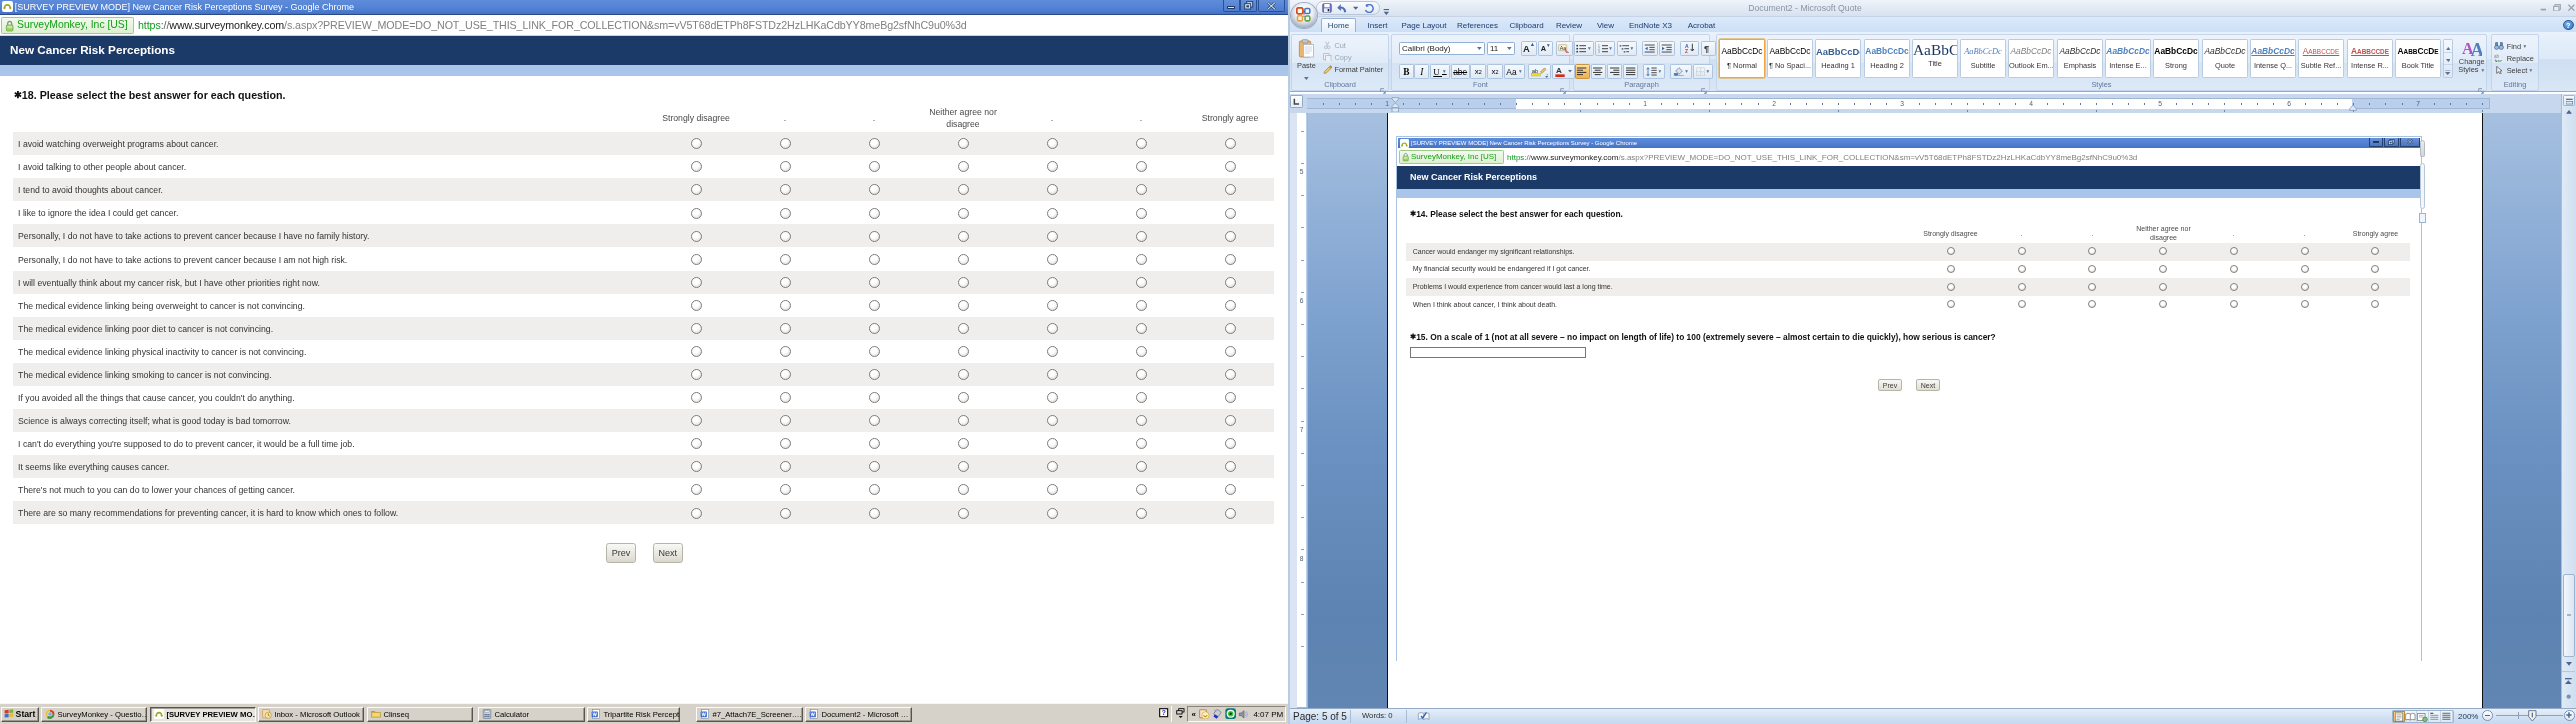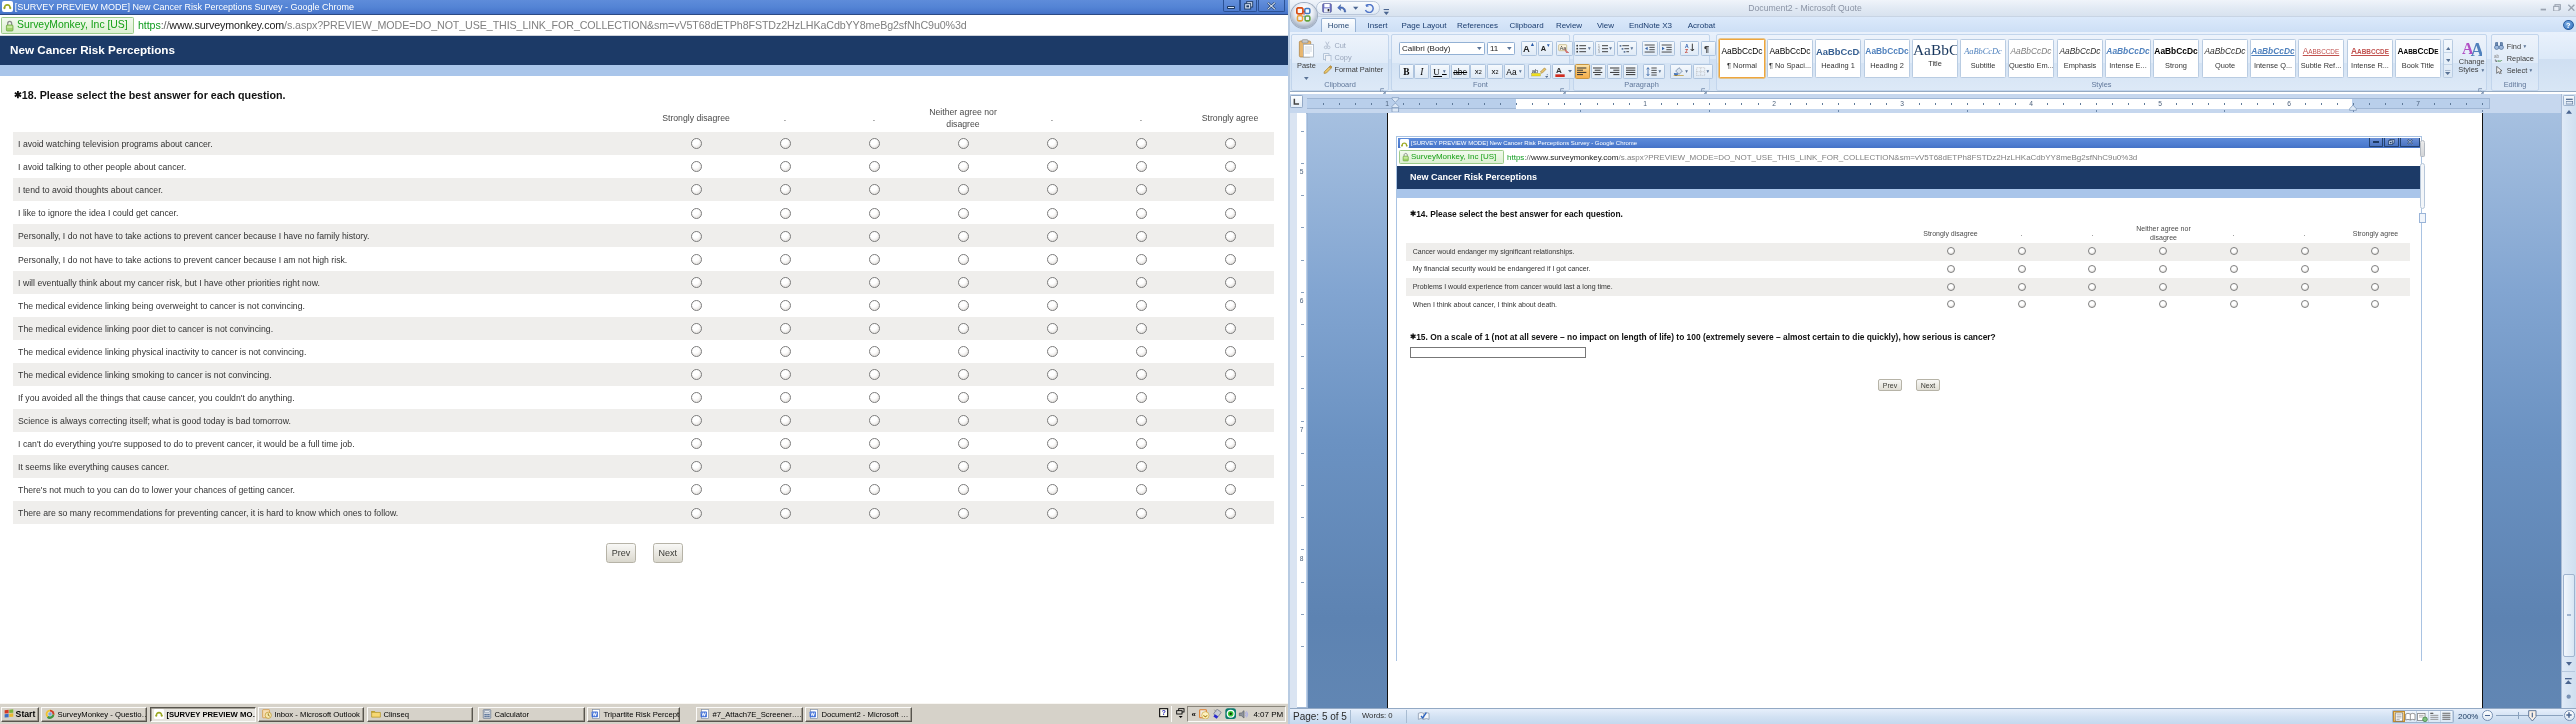--- a/index.html
+++ b/index.html
@@ -89,21 +89,21 @@
 <div class="abs navytxt">New Cancer Risk Perceptions</div>
 <div class="abs bluestrip"></div>
 <div class="abs qtitle"><span style="font-size:9.4px;position:relative;top:-0.7px">✱</span>18. Please select the best answer for each question.</div>
 <div class="abs collbl" style="left:651px">Strongly disagree</div>
 <div class="abs collbl" style="left:740px">.</div>
 <div class="abs collbl" style="left:829px">.</div>
 <div class="abs collbl" style="left:918px">Neither agree nor disagree</div>
 <div class="abs collbl" style="left:1007px">.</div>
 <div class="abs collbl" style="left:1096px">.</div>
 <div class="abs collbl" style="left:1185px">Strongly agree</div>
-<div class="abs row gray" style="top:132px">I avoid watching television programs about cancer.</div>
+<div class="abs row gray" style="top:132px">I avoid watching overweight programs about cancer.</div>
 <div class="abs radio" style="left:691px;top:138px"></div>
 <div class="abs radio" style="left:780px;top:138px"></div>
 <div class="abs radio" style="left:869px;top:138px"></div>
 <div class="abs radio" style="left:958px;top:138px"></div>
 <div class="abs radio" style="left:1047px;top:138px"></div>
 <div class="abs radio" style="left:1136px;top:138px"></div>
 <div class="abs radio" style="left:1225px;top:138px"></div>
 <div class="abs row" style="top:155px">I avoid talking to other people about cancer.</div>
 <div class="abs radio" style="left:691px;top:161px"></div>
 <div class="abs radio" style="left:780px;top:161px"></div>
@@ -636,21 +636,21 @@
 <div class="abs chip" style="left:1912px;">
     <div class="chipsample" style="color:#17365d;font-size:15.4px;margin-top:4.7px;font-family:'Liberation Serif',serif">AaBbCcDc</div>
     <div class="chiplbl">Title</div>
   </div>
 <div class="abs chip" style="left:1960px;">
     <div class="chipsample" style="color:#4f81bd;font-style:italic;font-size:8.4px;font-family:'Liberation Serif',serif">AaBbCcDc</div>
     <div class="chiplbl">Subtitle</div>
   </div>
 <div class="abs chip" style="left:2008px;">
     <div class="chipsample" style="color:#7f7f7f;font-style:italic;font-size:8.4px">AaBbCcDc</div>
-    <div class="chiplbl">Questio Em...</div>
+    <div class="chiplbl">Outlook Em...</div>
   </div>
 <div class="abs chip" style="left:2057px;">
     <div class="chipsample" style="color:#2f2f2f;font-style:italic;font-size:8.4px">AaBbCcDc</div>
     <div class="chiplbl">Emphasis</div>
   </div>
 <div class="abs chip" style="left:2105px;">
     <div class="chipsample" style="color:#4f81bd;font-style:italic;font-weight:bold;font-size:8.4px">AaBbCcDc</div>
     <div class="chiplbl">Intense E...</div>
   </div>
 <div class="abs chip" style="left:2153px;">

